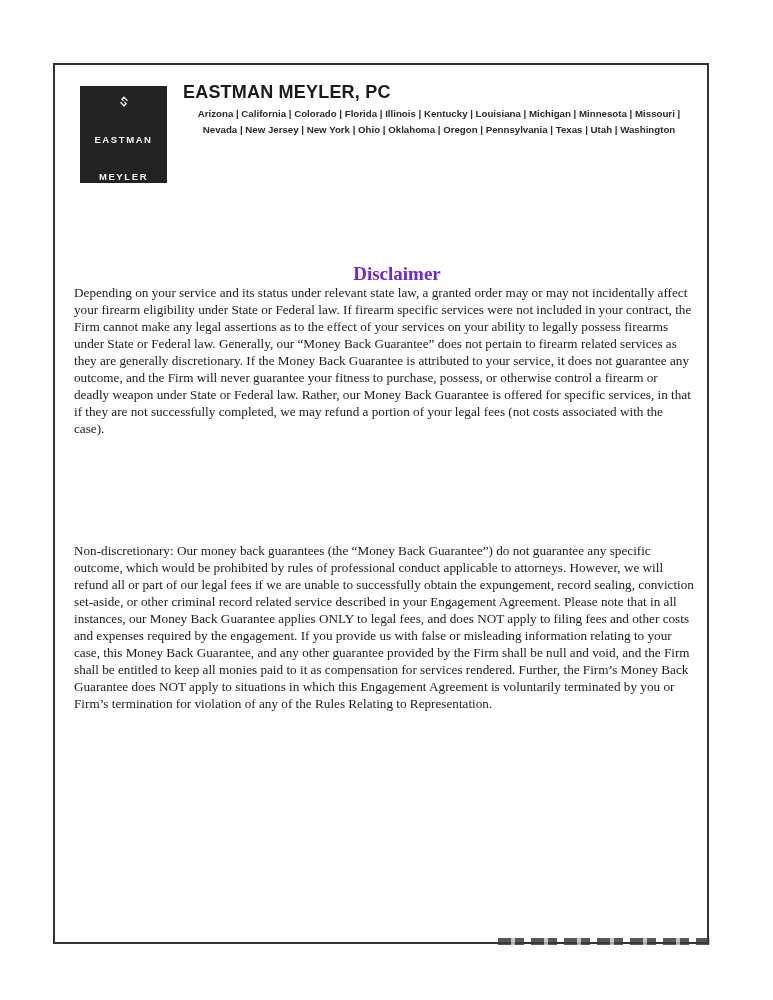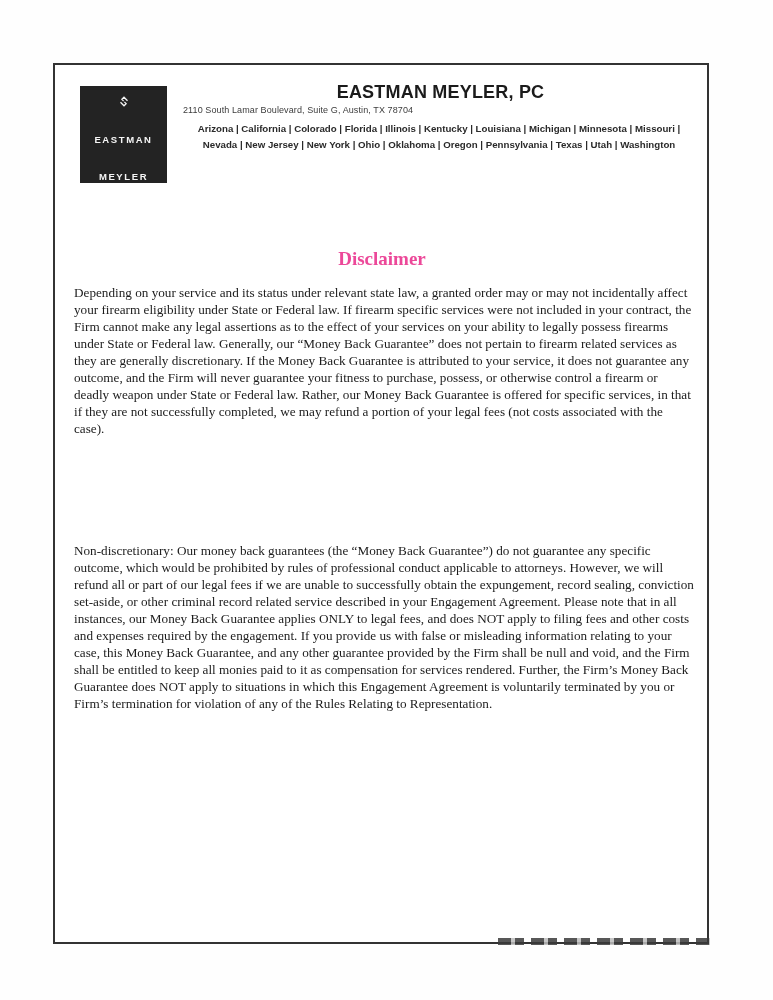--- a/index.html
+++ b/index.html
@@ -18,35 +18,35 @@
   }
   .logo-glyph{margin-top:10px;width:42px;height:42px;}
   .logo-word{
     color:#f5f5f5;font-size:9.5px;font-weight:bold;letter-spacing:1.6px;
     line-height:13px;text-align:center;
   }
   .logo-word.first{margin-top:2px;}
   .header-text{position:absolute;left:128px;top:17px;width:515px;}
   .firm-name{
     font-size:18px;font-weight:bold;color:#1b1b1b;letter-spacing:.2px;
-    line-height:20px;margin:0;text-align:center;
+    line-height:20px;margin:0;
   }
   .addr,.contact{
     font-size:9px;color:#3c3c3c;line-height:13px;letter-spacing:.1px;margin:0;
   }
   .addr{margin-top:2px;}
   .states{
     margin-top:4px;font-size:9.7px;font-weight:bold;color:#2a2a2a;
     line-height:15.5px;width:512px;text-align:center;
   }
   
   .doc-heading{
-    position:absolute;left:0;width:100%;text-align:center;margin:1px;
+    position:absolute;left:0;width:100%;text-align:center;margin:16px;
     font-family:"Liberation Serif",serif;font-weight:bold;font-size:19px;
-    color:#ec4899;line-height:20px;
+    color:#6d28d9;line-height:20px;
   }
   .h-disclaimer{top:183px;}
   .h-additional{top:436px;}
   .doc-para{
     position:absolute;left:19px;width:622px;margin:0;
     font-family:"Liberation Serif",serif;font-size:13.2px;line-height:17px;
     color:#1b1b1b;text-align:left;
   }
   .p-disclaimer{top:219px;}
   .p-additional{top:477px;}
@@ -71,21 +71,20 @@
           <path d="M27 9 H9 V20 H18"></path>
           <path d="M13 31 H31 V20 H22"></path>
         </g>
       </svg>
       <div class="logo-word first">EASTMAN</div>
       <div class="logo-word">MEYLER</div>
     </div>
 
     <div class="header-text">
       <p class="firm-name">EASTMAN MEYLER, PC</p>
-      <p class="addr">2110 South Lamar Boulevard, Suite G, Austin, TX 78704</p>
       <div class="states">Arizona | California | Colorado | Florida | Illinois | Kentucky | Louisiana | Michigan | Minnesota | Missouri | Nevada | New Jersey | New York | Ohio | Oklahoma | Oregon | Pennsylvania | Texas | Utah | Washington</div>
     </div>
 
     <h2 class="doc-heading h-disclaimer">Disclaimer</h2>
     <p class="doc-para p-disclaimer"><span>Depending on your service and its status under relevant state law, a granted order may or may not incidentally affect your firearm eligibility under State or Federal law. If firearm specific services were not included in your contract, the Firm cannot make any legal assertions as to the effect of your services on your ability to legally possess firearms under State or Federal law. Generally, our “Money Back Guarantee” does not pertain to firearm related services as they are generally discretionary. If the Money Back Guarantee is attributed to your service, it does not guarantee any outcome, and the Firm will never guarantee your fitness to purchase, possess, or otherwise control a firearm or deadly weapon under State or Federal law. Rather, our Money Back Guarantee is offered for specific services, in that if they are not successfully completed, we may refund a portion of your legal fees (not costs associated with the case).</span></p>
 
     <p class="doc-para p-additional"><span class="lead">Non-discretionary:</span><span> Our money back guarantees (the “Money Back Guarantee”) do not guarantee any specific outcome, which would be prohibited by rules of professional conduct applicable to attorneys. However, we will refund all or part of our legal fees if we are unable to successfully obtain the expungement, record sealing, conviction set-aside, or other criminal record related service described in your Engagement Agreement. Please note that in all instances, our Money Back Guarantee applies ONLY to legal fees, and does NOT apply to filing fees and other costs and expenses required by the engagement. If you provide us with false or misleading information relating to your case, this Money Back Guarantee, and any other guarantee provided by the Firm shall be null and void, and the Firm shall be entitled to keep all monies paid to it as compensation for services rendered. Further, the Firm’s Money Back Guarantee does NOT apply to situations in which this Engagement Agreement is voluntarily terminated by you or Firm’s termination for violation of any of the Rules Relating to Representation.</span></p>
 
     <div class="artifact"></div>
   </div>

